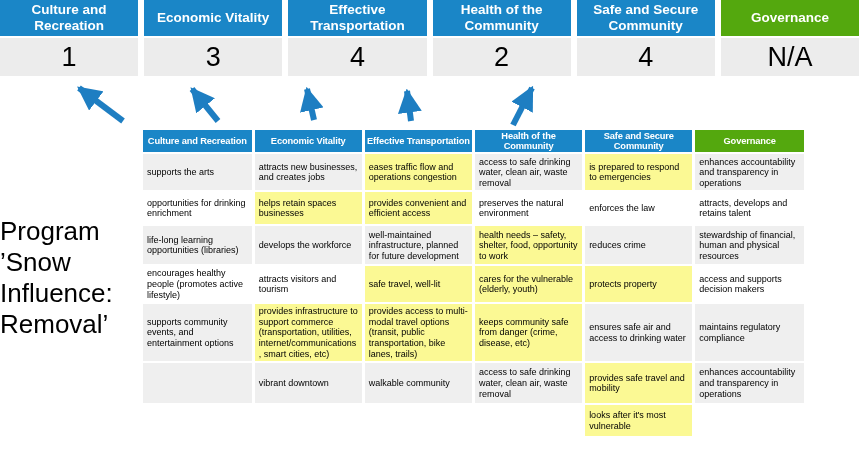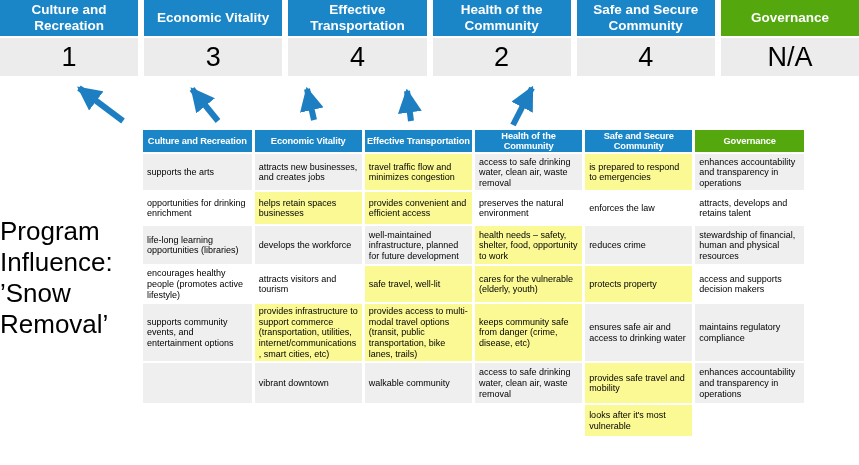--- a/index.html
+++ b/index.html
@@ -80,39 +80,39 @@
     </defs>
     <line x1="123" y1="45" x2="79" y2="12" stroke="#1e7ec2" stroke-width="6" marker-end="url(#ah)"></line>
     <line x1="218" y1="45" x2="192" y2="13" stroke="#1e7ec2" stroke-width="6" marker-end="url(#ah)"></line>
     <line x1="314" y1="44" x2="307" y2="13" stroke="#1e7ec2" stroke-width="6" marker-end="url(#ah)"></line>
     <line x1="411" y1="45" x2="407" y2="15" stroke="#1e7ec2" stroke-width="6" marker-end="url(#ah)"></line>
     <line x1="513" y1="49" x2="532" y2="12" stroke="#1e7ec2" stroke-width="6" marker-end="url(#ah)"></line>
   </svg>
 
 <div class="title" id="title">
     <div class="tline">Program</div>
+    <div class="tline">’Snow</div>
     <div class="tline">Influence:</div>
-    <div class="tline">’Snow</div>
     <div class="tline">Removal’</div>
   </div>
 
 <table class="matrix" id="matrix">
     <tbody>
       <tr class="hrow">
         <th class="blue">Culture and Recreation</th>
         <th class="blue">Economic Vitality</th>
         <th class="blue">Effective Transportation</th>
         <th class="blue">Health of the Community</th>
         <th class="blue">Safe and Secure Community</th>
         <th class="green">Governance</th>
       </tr>
       <tr class="r0 band">
         <td class="">supports the arts</td>
         <td class="">attracts new businesses, and creates jobs</td>
-        <td class="hl">travel traffic flow and minimizes congestion</td>
+        <td class="hl">eases traffic flow and operations congestion</td>
         <td class="">access to safe drinking water, clean air, waste removal</td>
         <td class="hl">is prepared to respond to emergencies</td>
         <td class="">enhances accountability and transparency in operations</td>
       </tr>
       <tr class="r1">
         <td class="">opportunities for drinking enrichment</td>
         <td class="hl">helps retain spaces businesses</td>
         <td class="hl">provides convenient and efficient access</td>
         <td class="">preserves the natural environment</td>
         <td class="">enforces the law</td>

